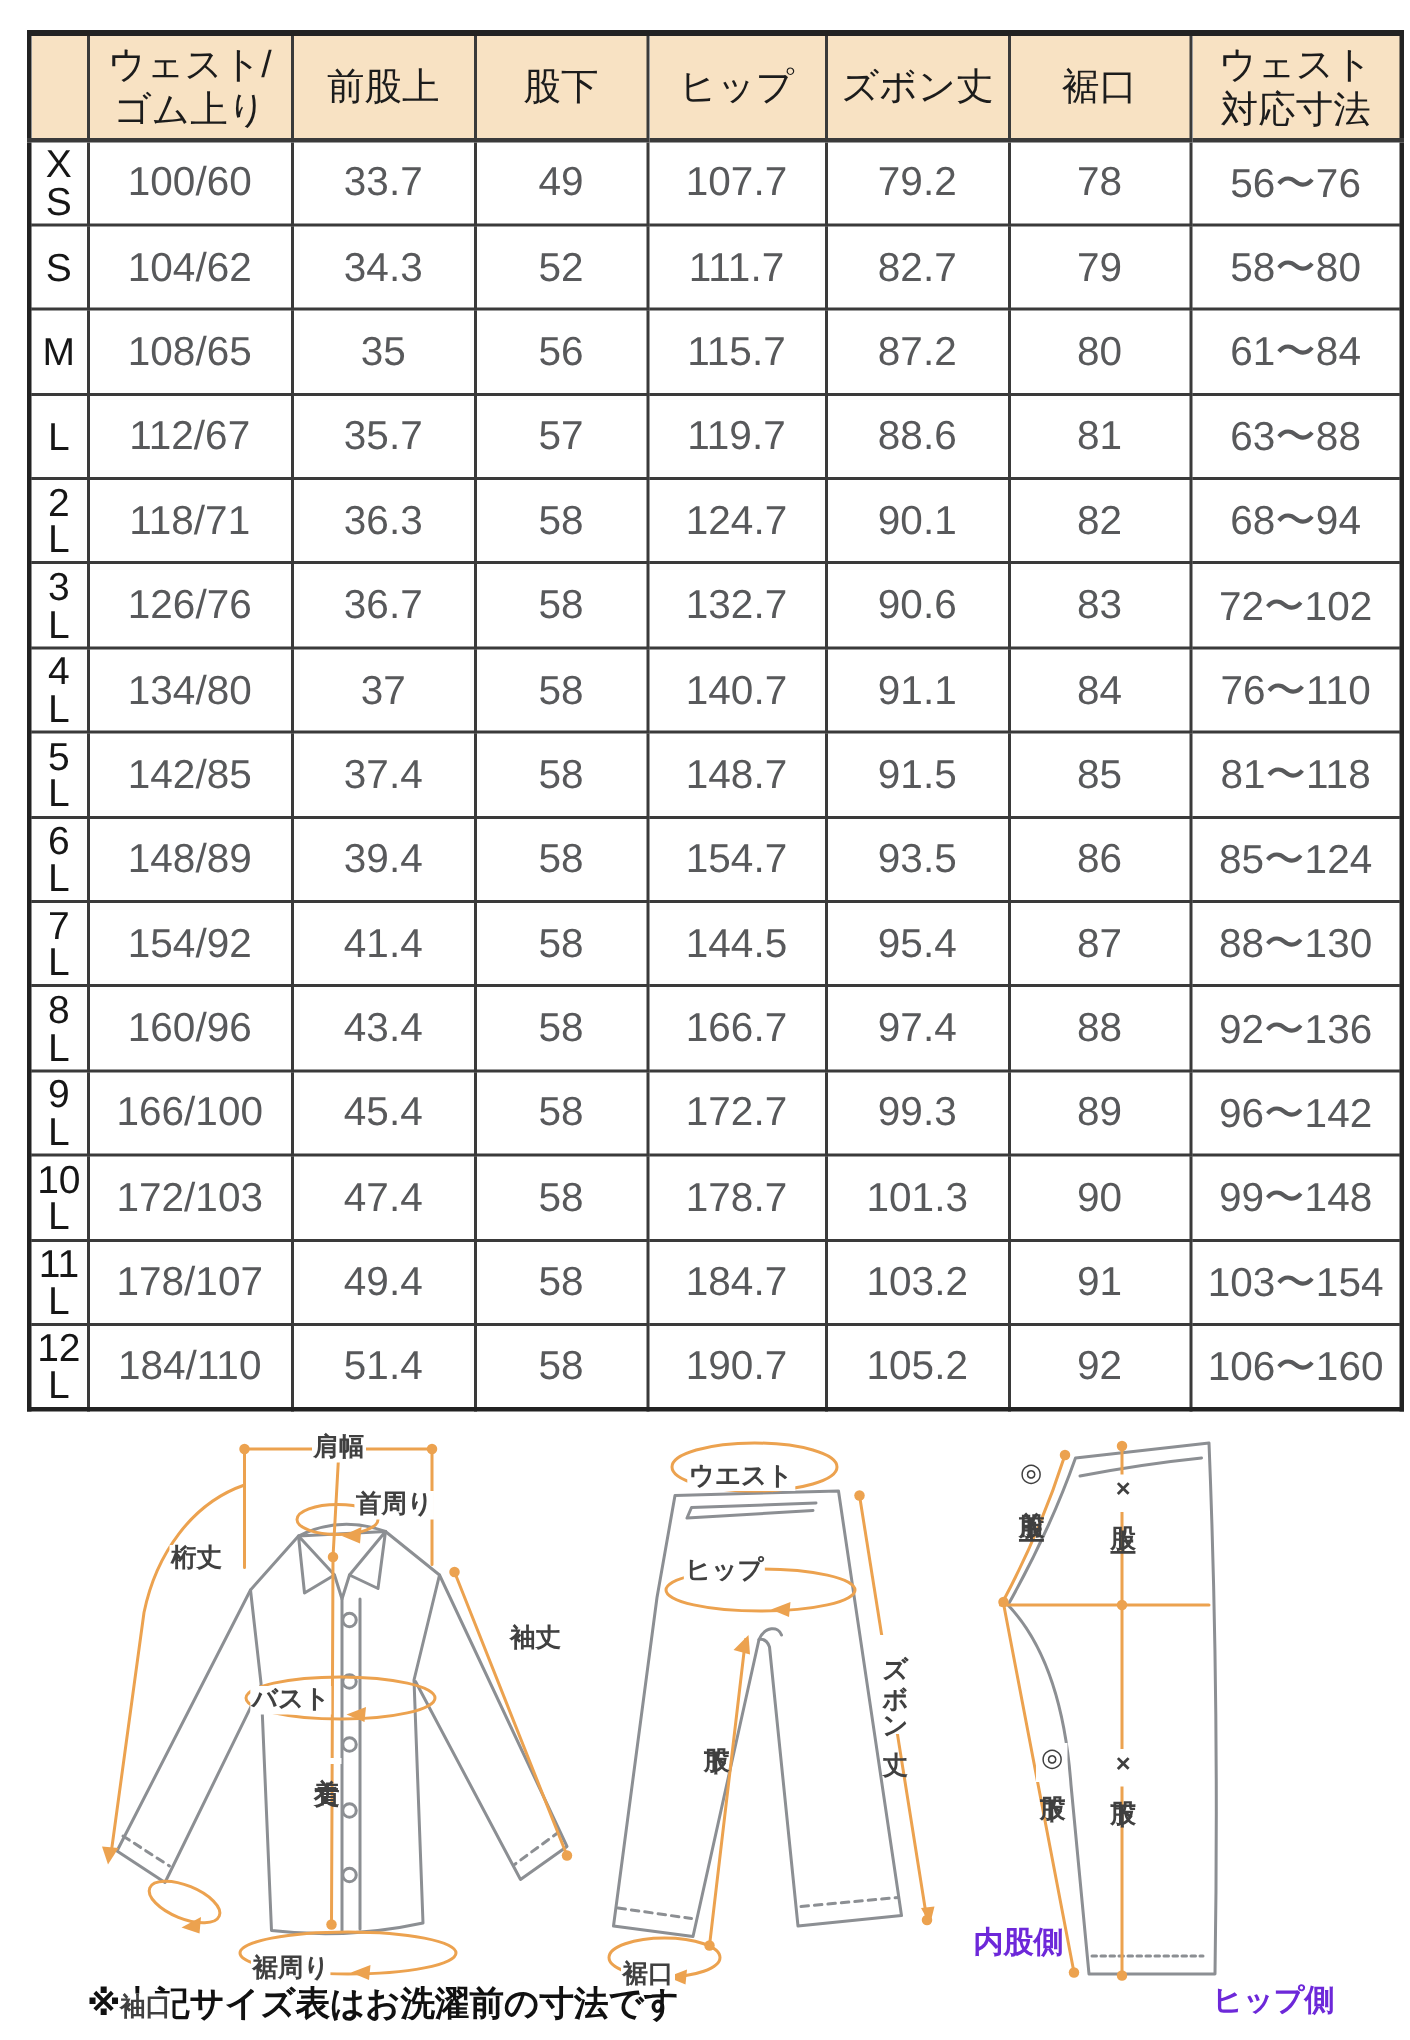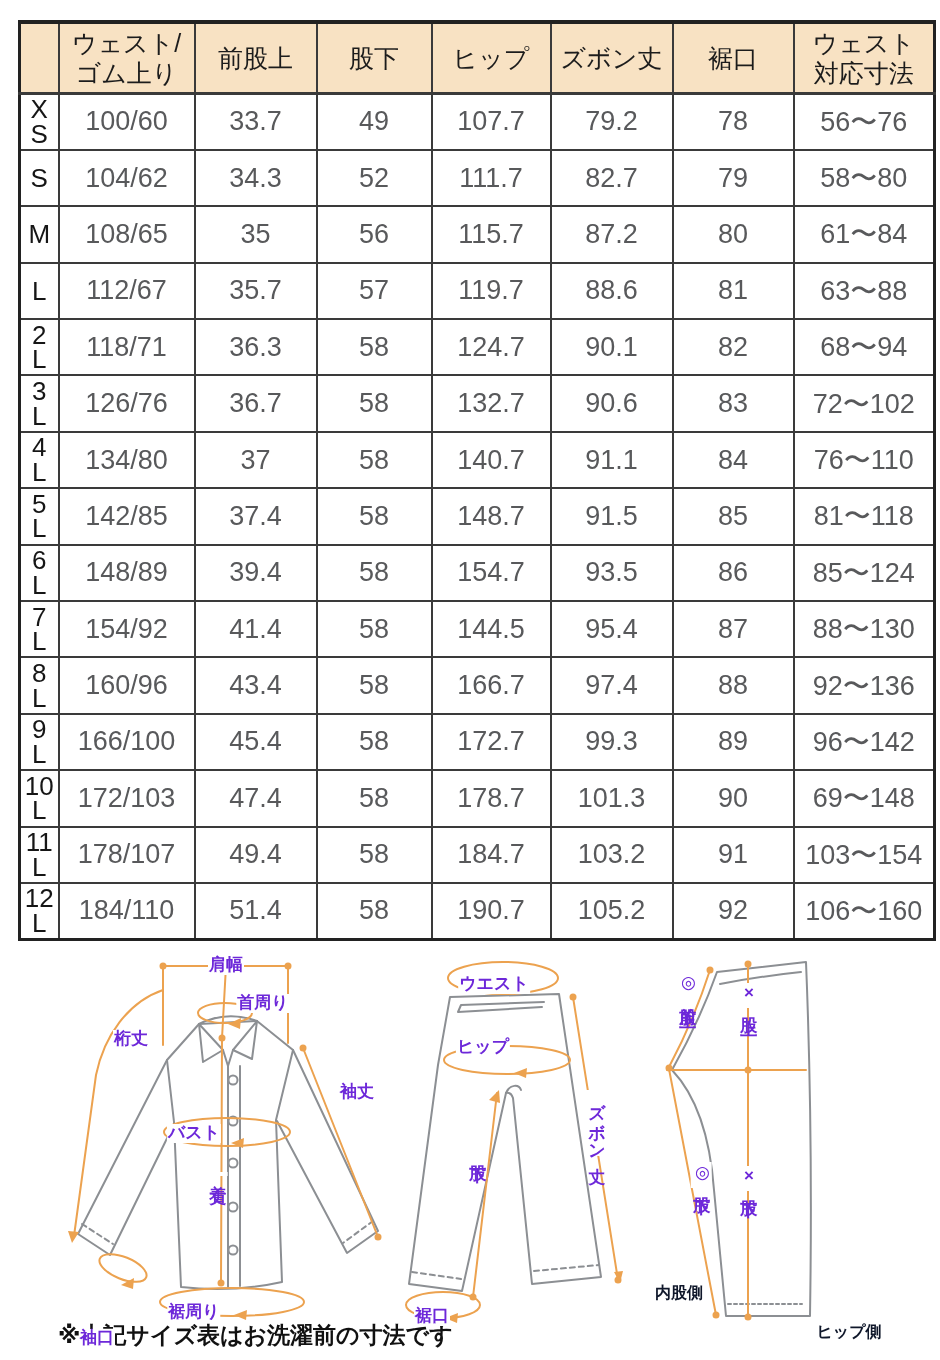--- a/index.html
+++ b/index.html
@@ -9,24 +9,24 @@
   table.size-table{position:absolute;left:18px;top:20px;width:915px;height:915px;
     border-collapse:collapse;table-layout:fixed;border:3px solid #222;border-top-width:4px;}
   .size-table th,.size-table td{border:2px solid #3a3a3a;text-align:center;vertical-align:middle;
     padding:0;white-space:pre-line;overflow:hidden;}
   .size-table thead th{background:#F8E2C3;color:#1c1c1c;font-size:25px;font-weight:normal;line-height:1.2;height:68px;border-bottom-width:3px;}
   .size-table tbody th.size-cell{background:#fff;color:#161616;font-size:26px;font-weight:normal;line-height:0.95;}
   .size-table tbody td{color:#58595B;font-size:27px;font-weight:normal;}
   .size-table tbody tr{height:56.4px;}
   
   .diagram-svg{position:absolute;left:0;top:940px;width:940px;height:420px;}
-  .dlabel{position:absolute;transform:translateX(-50%);background:#fff;color:#6d28d9;
+  .dlabel{position:absolute;transform:translateX(-50%);background:#fff;color:#404040;
     font-size:17px;font-weight:bold;line-height:1.1;white-space:nowrap;padding:0 1px;z-index:3;}
   .dlabel.v{writing-mode:vertical-rl;text-orientation:upright;white-space:normal;letter-spacing:2px;}
-  .dlabel.gray{color:#0f172a;font-size:16px;background:transparent;font-family:Liberation Serif, serif;}
+  .dlabel.gray{color:#6d28d9;font-size:20px;background:transparent;font-family:Liberation Serif, serif;}
   .note{position:absolute;left:58px;top:1320px;color:#111;font-size:23px;font-weight:bold;}
 </style>
 </head>
 <body>
 
 <div class="page">
 
   <table class="size-table">
     <colgroup>
       <col style="width:39px">
@@ -184,21 +184,21 @@
         </tr>
         <tr>
           <th class="size-cell">10
 L</th>
           <td>172/103</td>
           <td>47.4</td>
           <td>58</td>
           <td>178.7</td>
           <td>101.3</td>
           <td>90</td>
-          <td>69〜148</td>
+          <td>99〜148</td>
         </tr>
         <tr>
           <th class="size-cell">11
 L</th>
           <td>178/107</td>
           <td>49.4</td>
           <td>58</td>
           <td>184.7</td>
           <td>103.2</td>
           <td>91</td>

